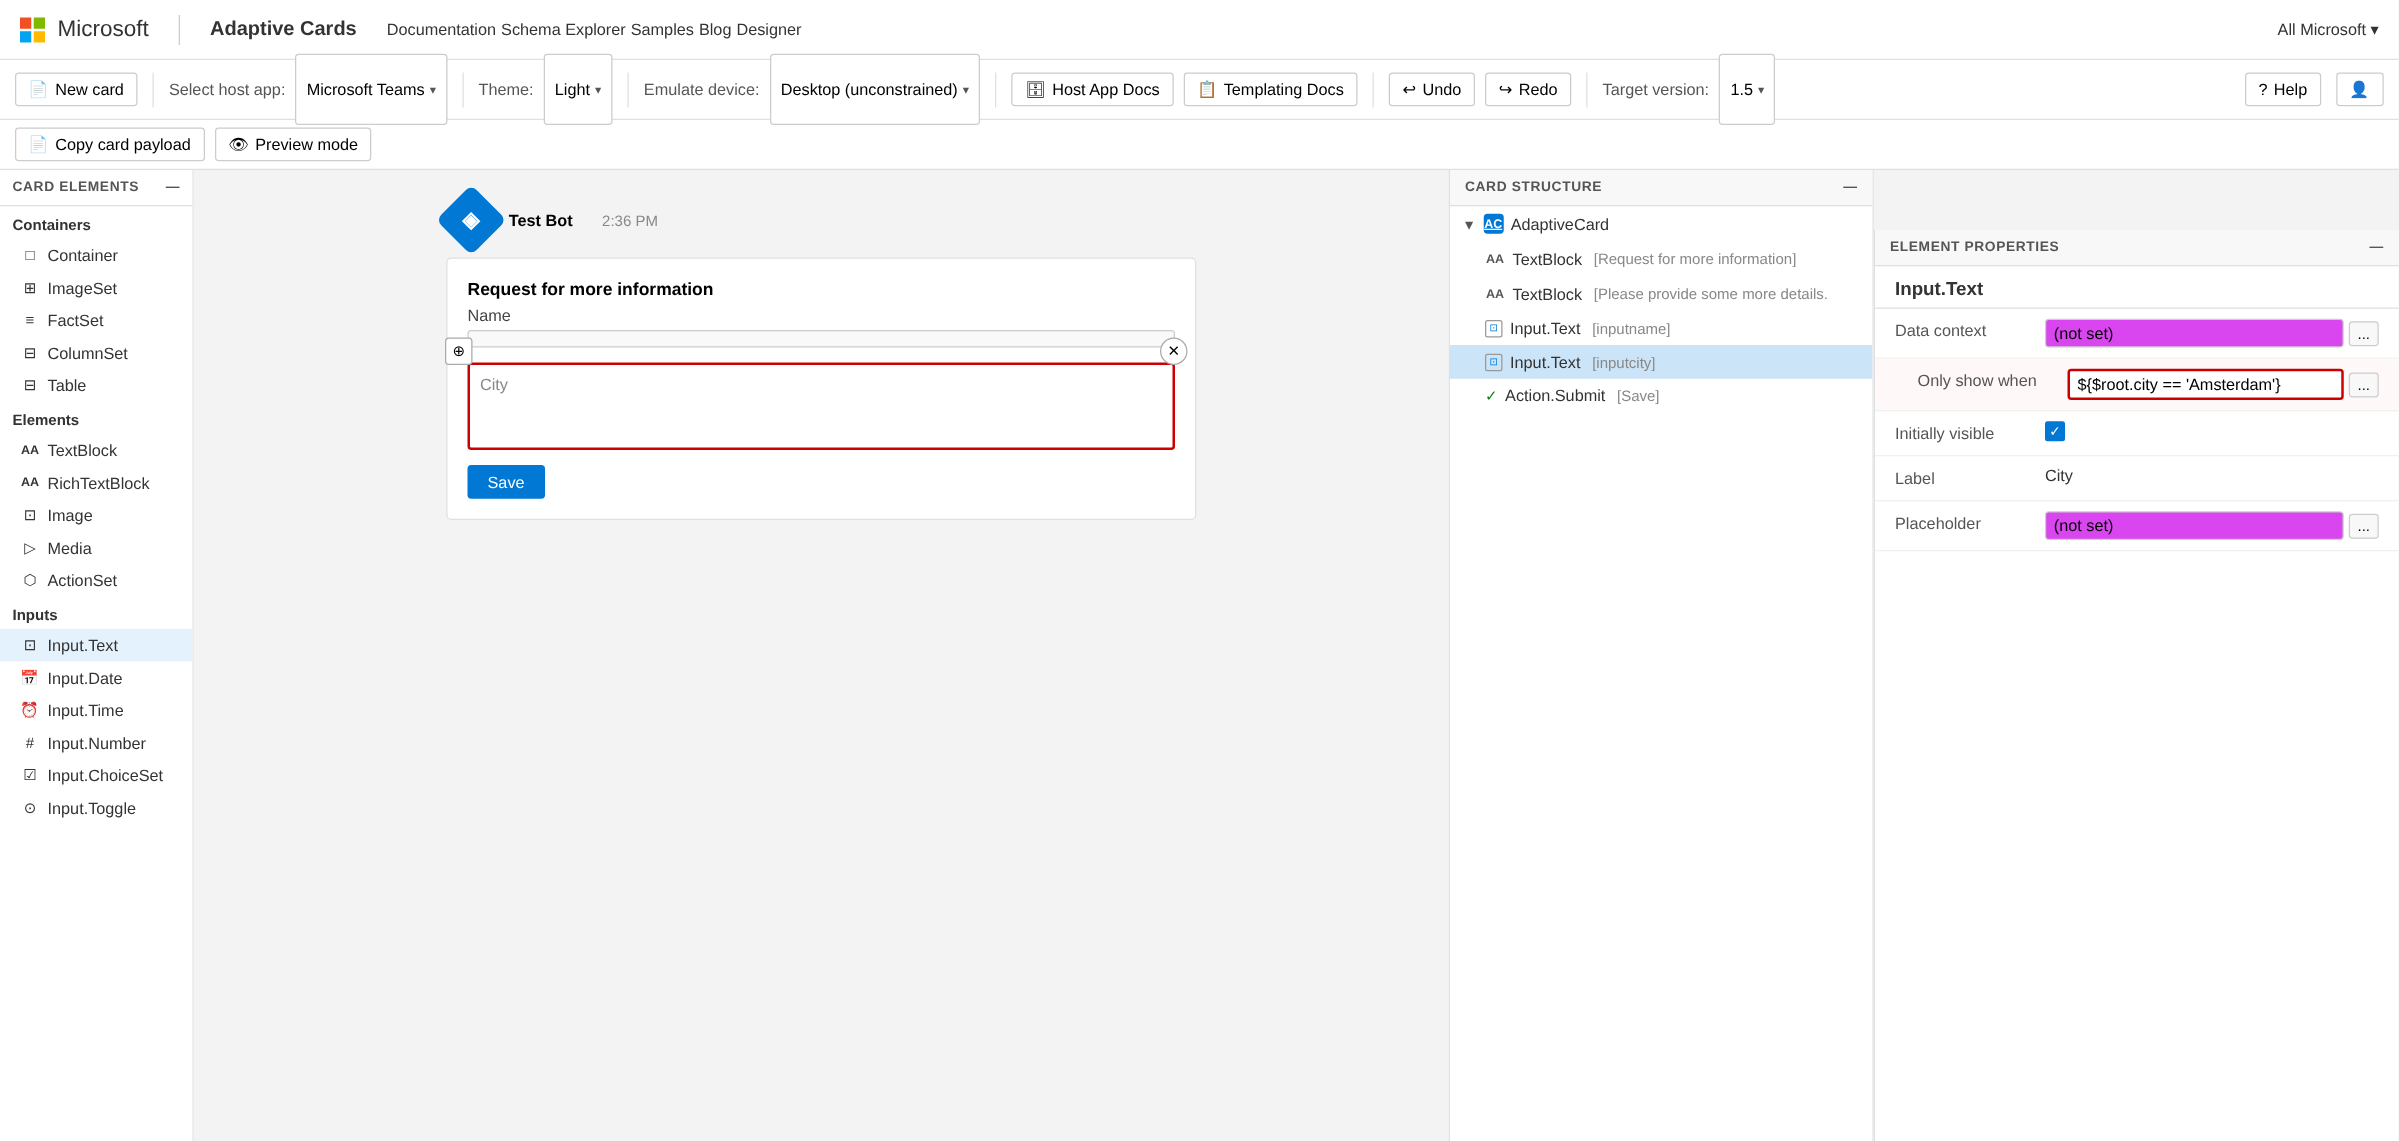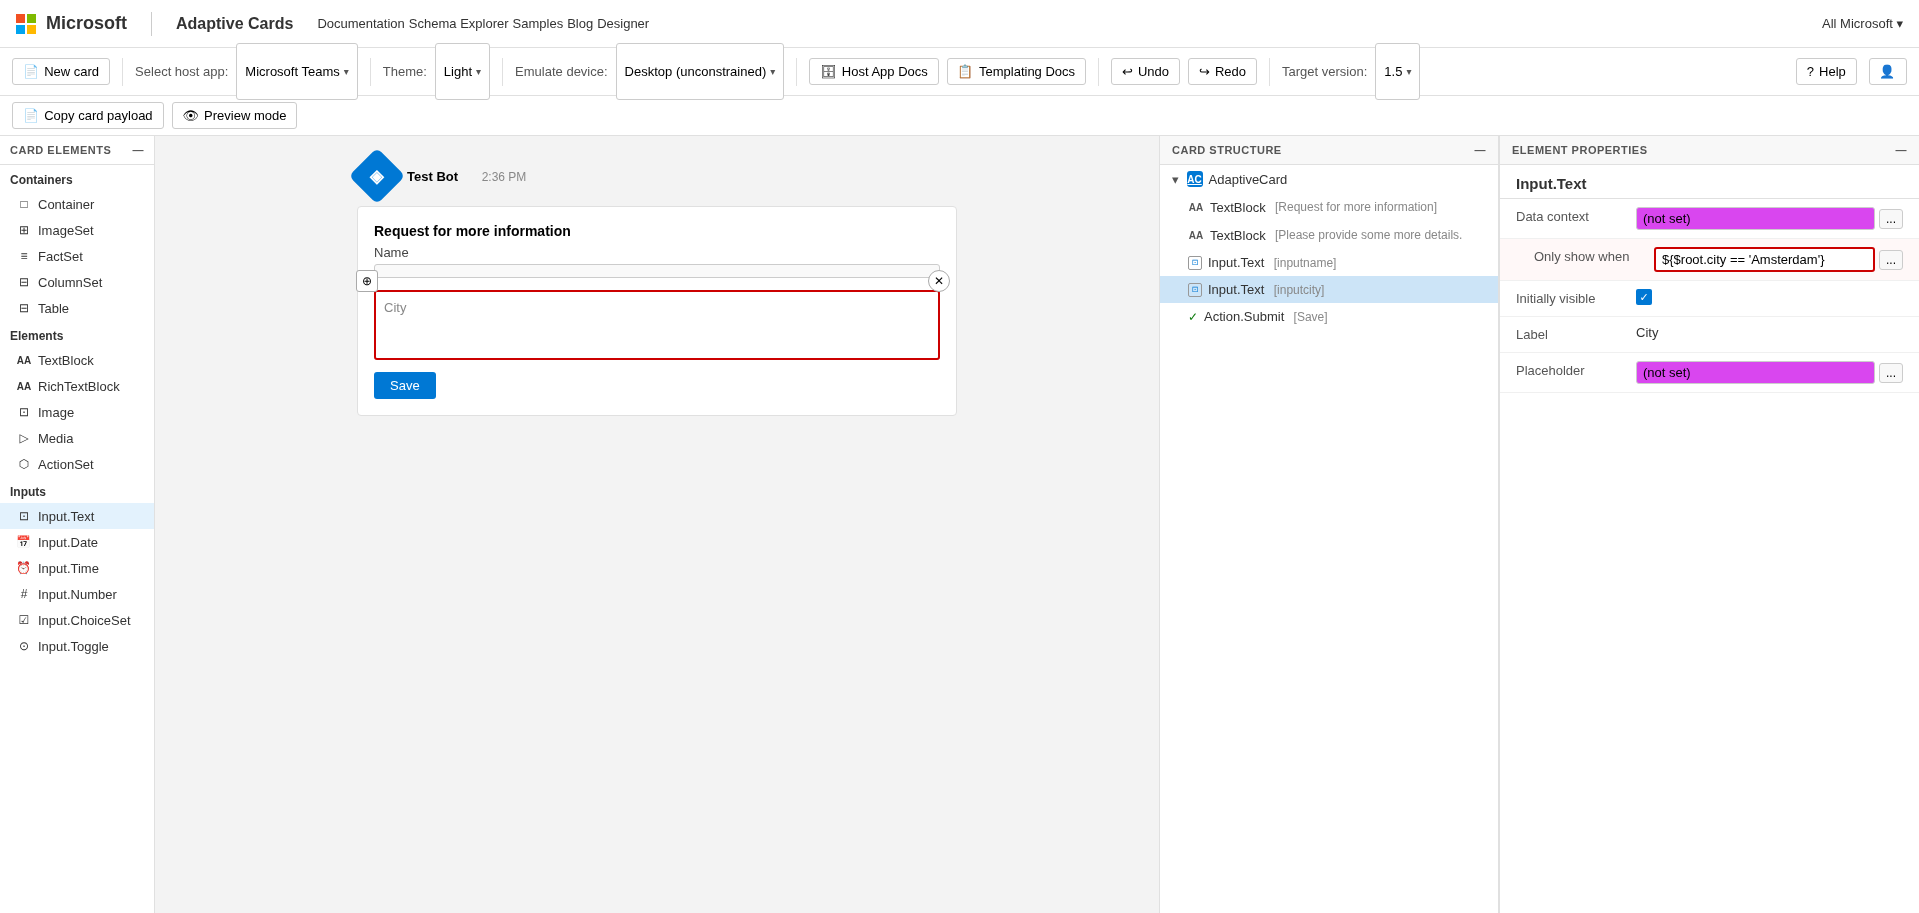--- a/index.html
+++ b/index.html
@@ -13,21 +13,21 @@
       border-bottom: 1px solid #e0e0e0;
       padding: 0 16px;
       height: 48px;
       gap: 24px;
     }
     .ms-logo {
       display: flex;
       align-items: center;
       gap: 10px;
       font-size: 18px;
-      font-weight: 700;
+      font-weight: 400;
       color: #333;
     }
     .ms-logo-grid {
       display: grid;
       grid-template-columns: 1fr 1fr;
       gap: 2px;
       width: 20px;
       height: 20px;
     }
     .ms-sq { width: 9px; height: 9px; }
@@ -234,20 +234,21 @@
     .structure-label { color: #888; font-size: 12px; }
     .check-icon { color: #107c10; font-size: 12px; }
 
     
     .element-props {
       width: 420px;
       background: #fff;
       border-left: 1px solid #e0e0e0;
       overflow-y: auto;
       flex-shrink: 0;
+      margin-top: 48px;
     }
     .props-section-title {
       padding: 10px 16px 6px;
       font-size: 15px;
       font-weight: 600;
       color: #333;
       border-bottom: 1px solid #e0e0e0;
     }
     .prop-row {
       display: flex;

